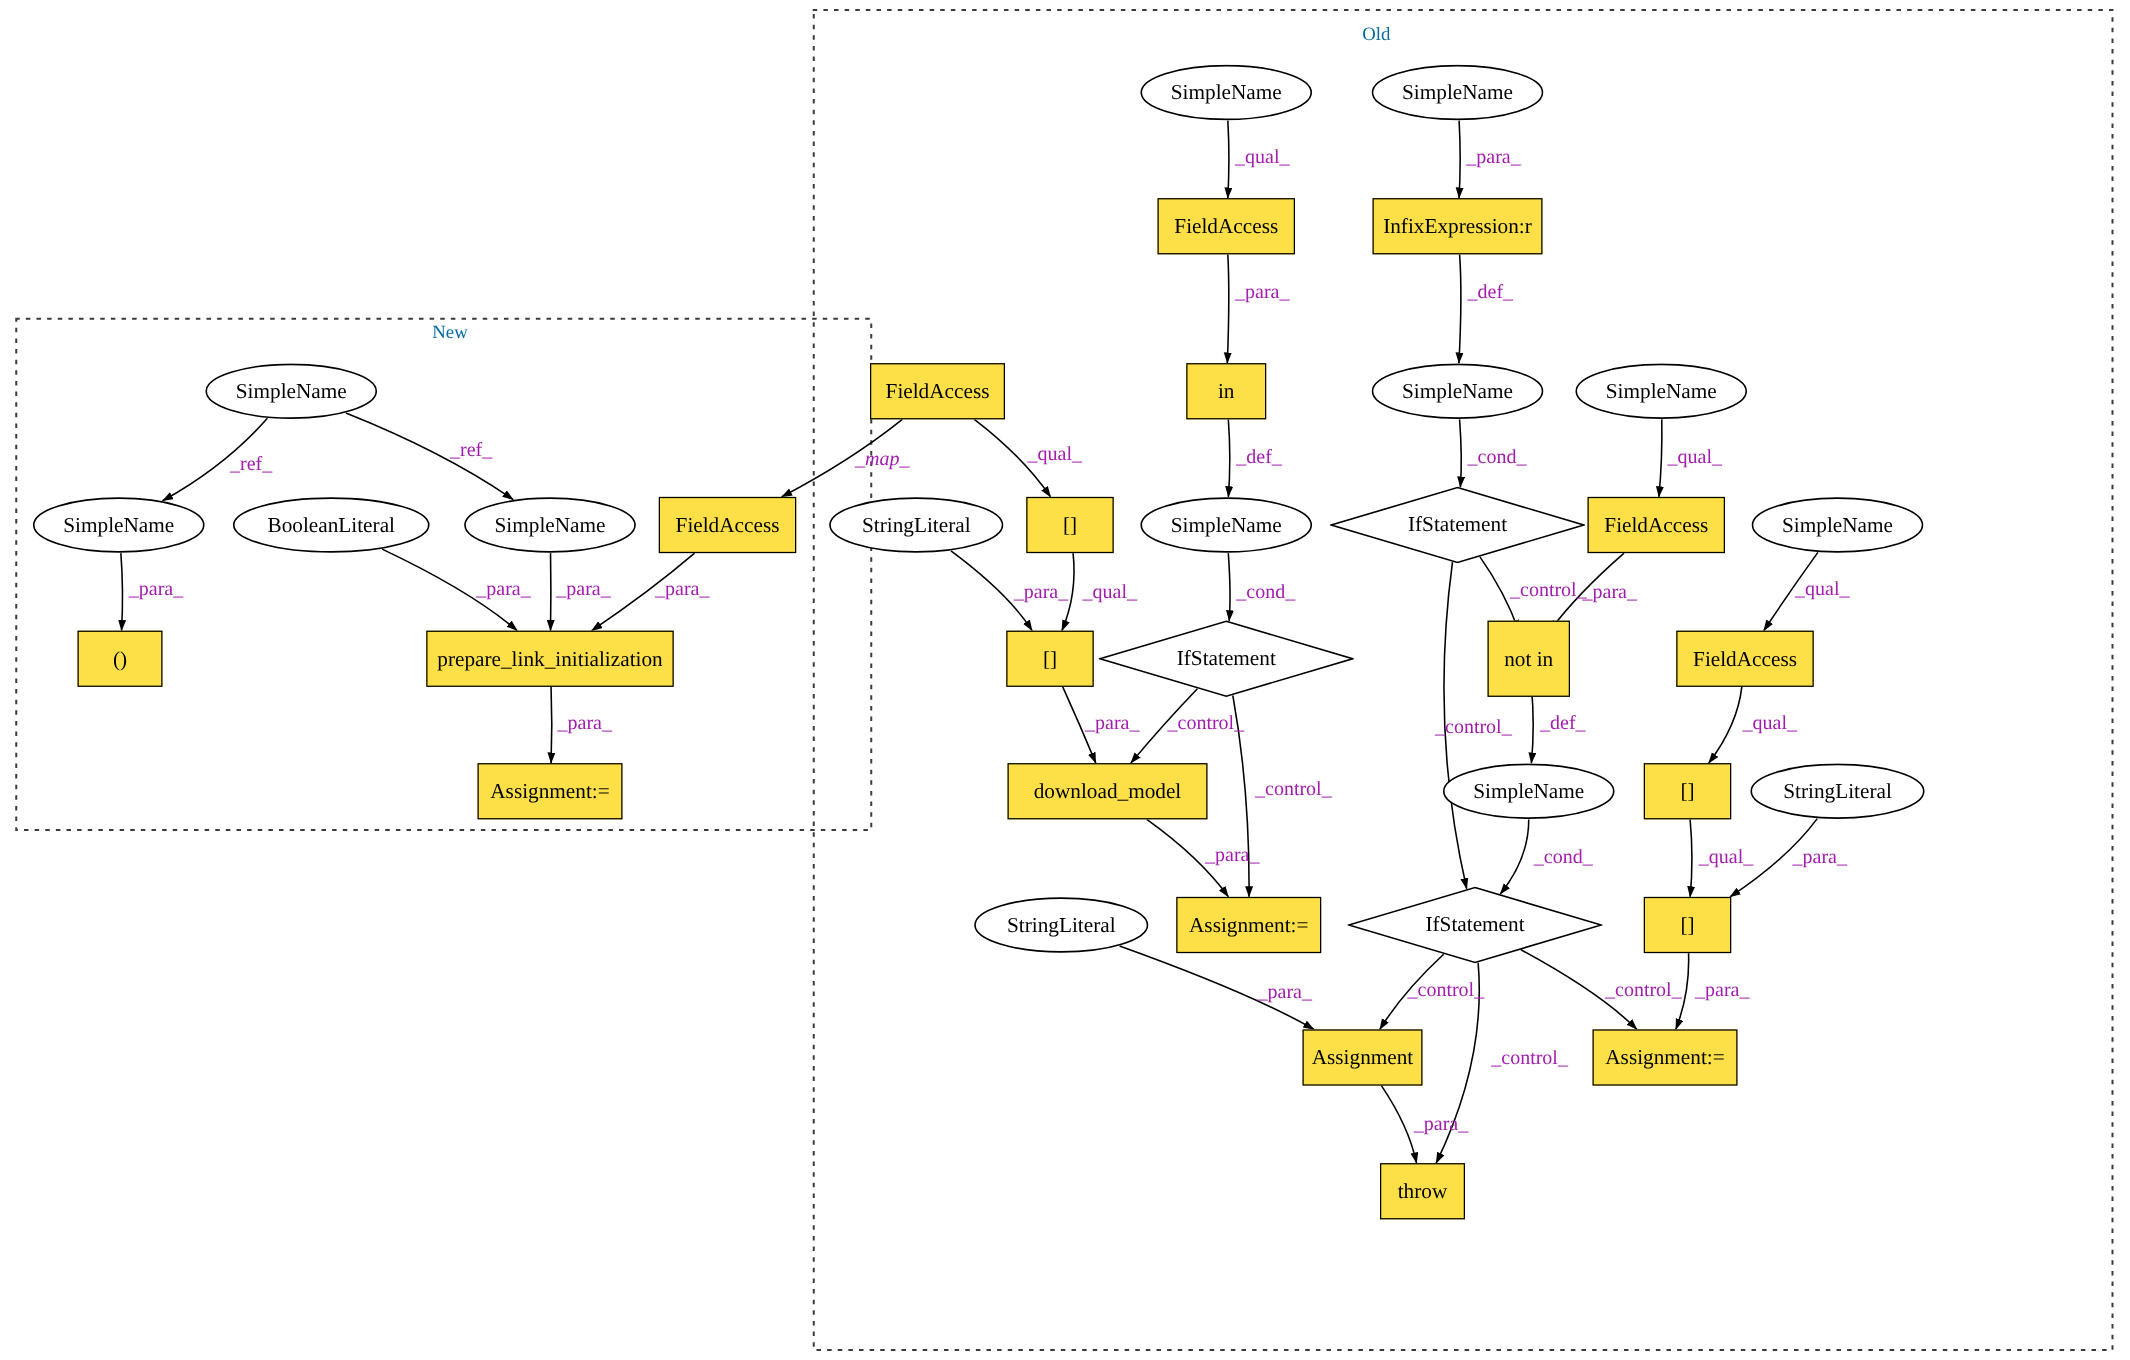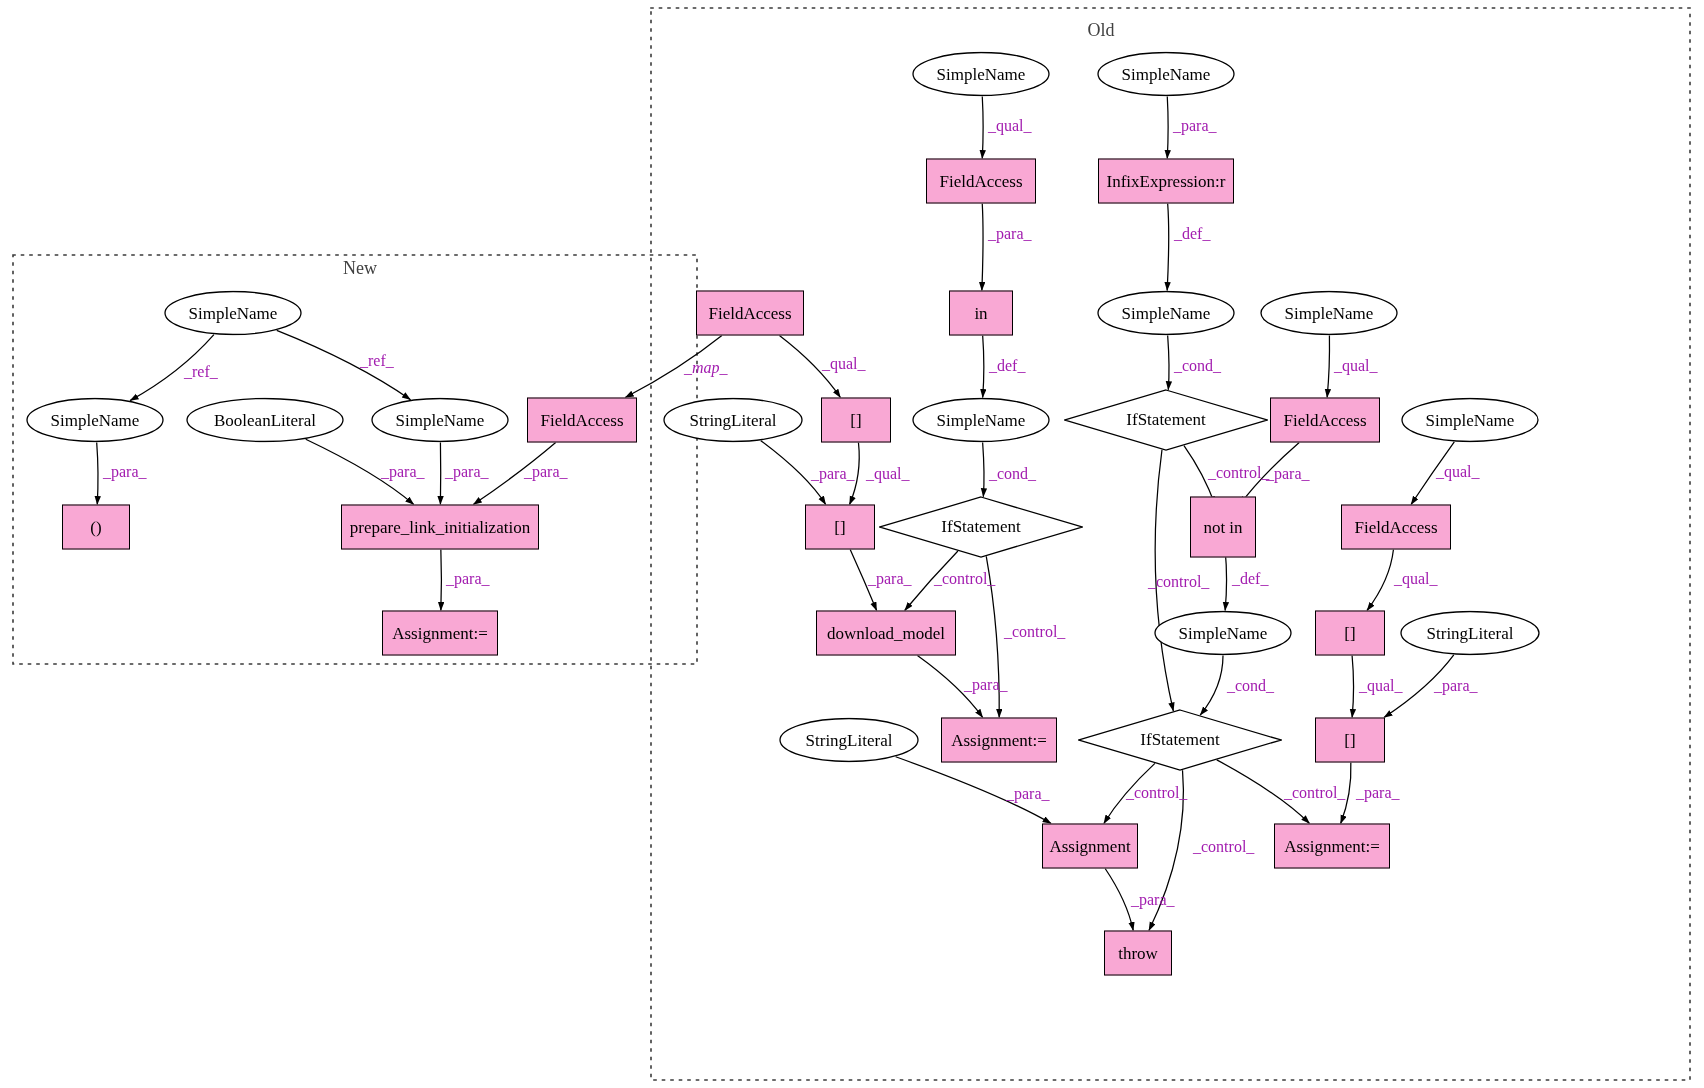--- a/index.html
+++ b/index.html
@@ -6,34 +6,34 @@
   #canvas{
     position:relative;
     width:1704px;height:1088px;
     background:#ffffff;
     font-family:"Liberation Serif","DejaVu Serif",serif;
     overflow:hidden;
   }
   #svg{position:absolute;left:0;top:0;width:1704px;height:1088px;}
   .cluster-label{
     position:absolute;
-    font-size:18px;
-    color:#404040;
+    font-size:15px;
+    color:#0369a1;
     white-space:nowrap;
     transform:translateX(-50%);
   }
   .node{
     position:absolute;
     display:flex;align-items:center;justify-content:center;
     font-size:17px;color:#000;
     white-space:nowrap;
     transform:translate(-50%,-50%);
     box-sizing:border-box;
   }
-  .node.box{border:1.3px solid #000;background:#f9a8d4;justify-content:center;}
+  .node.box{border:1.3px solid #000;background:#fde047;justify-content:center;}
   .edge-label{
     position:absolute;
     font-size:16px;color:#a21caf;white-space:nowrap;
   }
 </style>
 </head>
 <body>
 
 <div id="canvas">
   <svg id="svg" xmlns="http://www.w3.org/2000/svg">
@@ -202,21 +202,21 @@
           <polygon points="102,1 203,31 102,61 1,31" fill="#fff" stroke="#000" stroke-width="1.3"></polygon>
         </svg>
         <span style="position: relative;">IfStatement</span>
       </div>
       <div class="node box" style="left: 1223px; top: 527px; width: 66px; height: 61px;">
         <span style="position: relative;">not in</span>
       </div>
       <div class="node box" style="left: 1396px; top: 527px; width: 110px; height: 45px;">
         <span style="position: relative;">FieldAccess</span>
       </div>
-      <div class="node box" style="left: 886px; top: 633px; width: 140px; height: 45px;">
+      <div class="node box" style="left: 886px; top: 633px; width: 160px; height: 45px;">
         <span style="position: relative;">download_model</span>
       </div>
       <div class="node ellipse" style="left: 1223px; top: 633px; width: 138px; height: 45px;">
         <svg width="138" height="45" style="position: absolute; left: 0px; top: 0px;">
           <ellipse cx="69" cy="22.5" rx="68" ry="21.5" fill="#fff" stroke="#000" stroke-width="1.3"></ellipse>
         </svg>
         <span style="position: relative;">SimpleName</span>
       </div>
       <div class="node box" style="left: 1350px; top: 633px; width: 70px; height: 45px;">
         <span style="position: relative;">[]</span>

